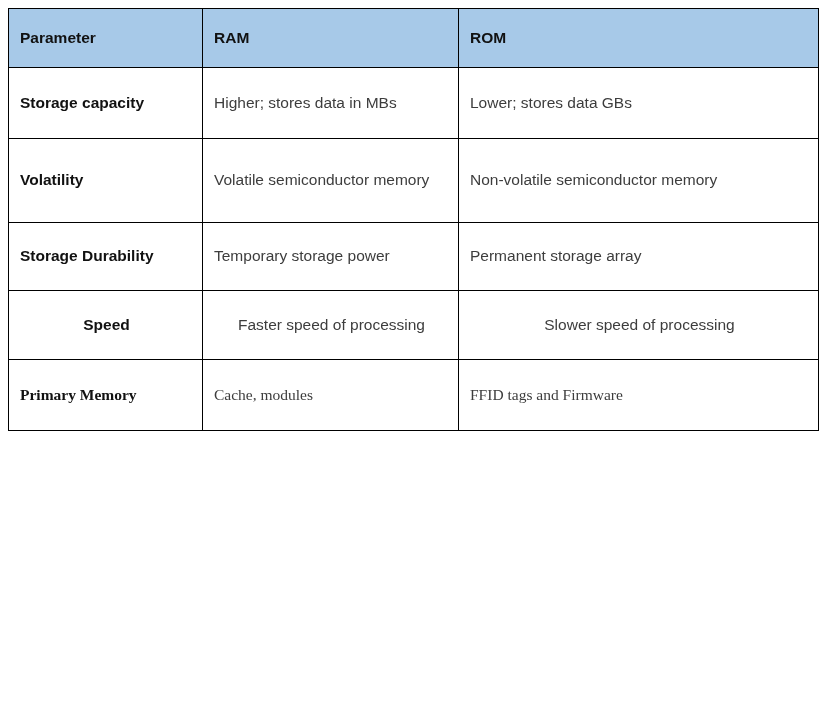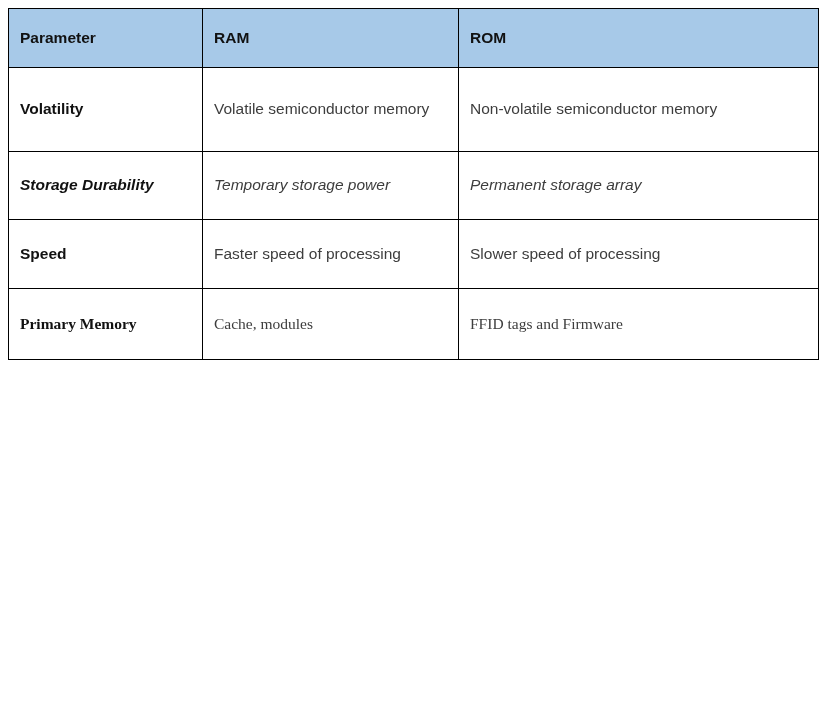--- a/index.html
+++ b/index.html
@@ -69,23 +69,23 @@
 
   
   tbody td.val {
     font-weight: normal;
     color: #3d3d3d;
   }
 
   
   tbody tr.r-storage-capacity td { height: 50px; }
   tbody tr.r-volatility td       { height: 63px; margin-top: 16px; }
-  tbody tr.r-durability td       { height: 47px; font-style: italic; }
+  tbody tr.r-durability td       { height: 47px; }
   tbody tr.r-retention td        { height: 86px; }
-  tbody tr.r-speed td            { height: 48px; }
+  tbody tr.r-speed td            { height: 48px; text-align: center; }
   tbody tr.r-cost td             { height: 46px; }
   tbody tr.r-primary td          { height: 50px; font-family: Liberation Serif, serif; }
   tbody tr.r-usage td            { height: 70px; }
 
   
   td.indented { padding-left: 16px; }
 </style>
 </head>
 <body>
 
@@ -98,20 +98,25 @@
         <col class="c-rom">
       </colgroup>
       <thead>
         <tr>
           <th>Parameter</th>
           <th>RAM</th>
           <th>ROM</th>
         </tr>
       </thead>
       <tbody>
+        <tr class="r-storage-capacity">
+          <td class="param">Storage capacity</td>
+          <td class="val">Higher; stores data in MBs</td>
+          <td class="val">Lower; stores data GBs</td>
+        </tr>
         <tr class="r-volatility">
           <td class="param">Volatility</td>
           <td class="val">Volatile semiconductor memory</td>
           <td class="val indented">Non-volatile semiconductor memory</td>
         </tr>
         <tr class="r-durability">
           <td class="param">Storage Durability</td>
           <td class="val">Temporary storage power</td>
           <td class="val">Permanent storage array</td>
         </tr>

